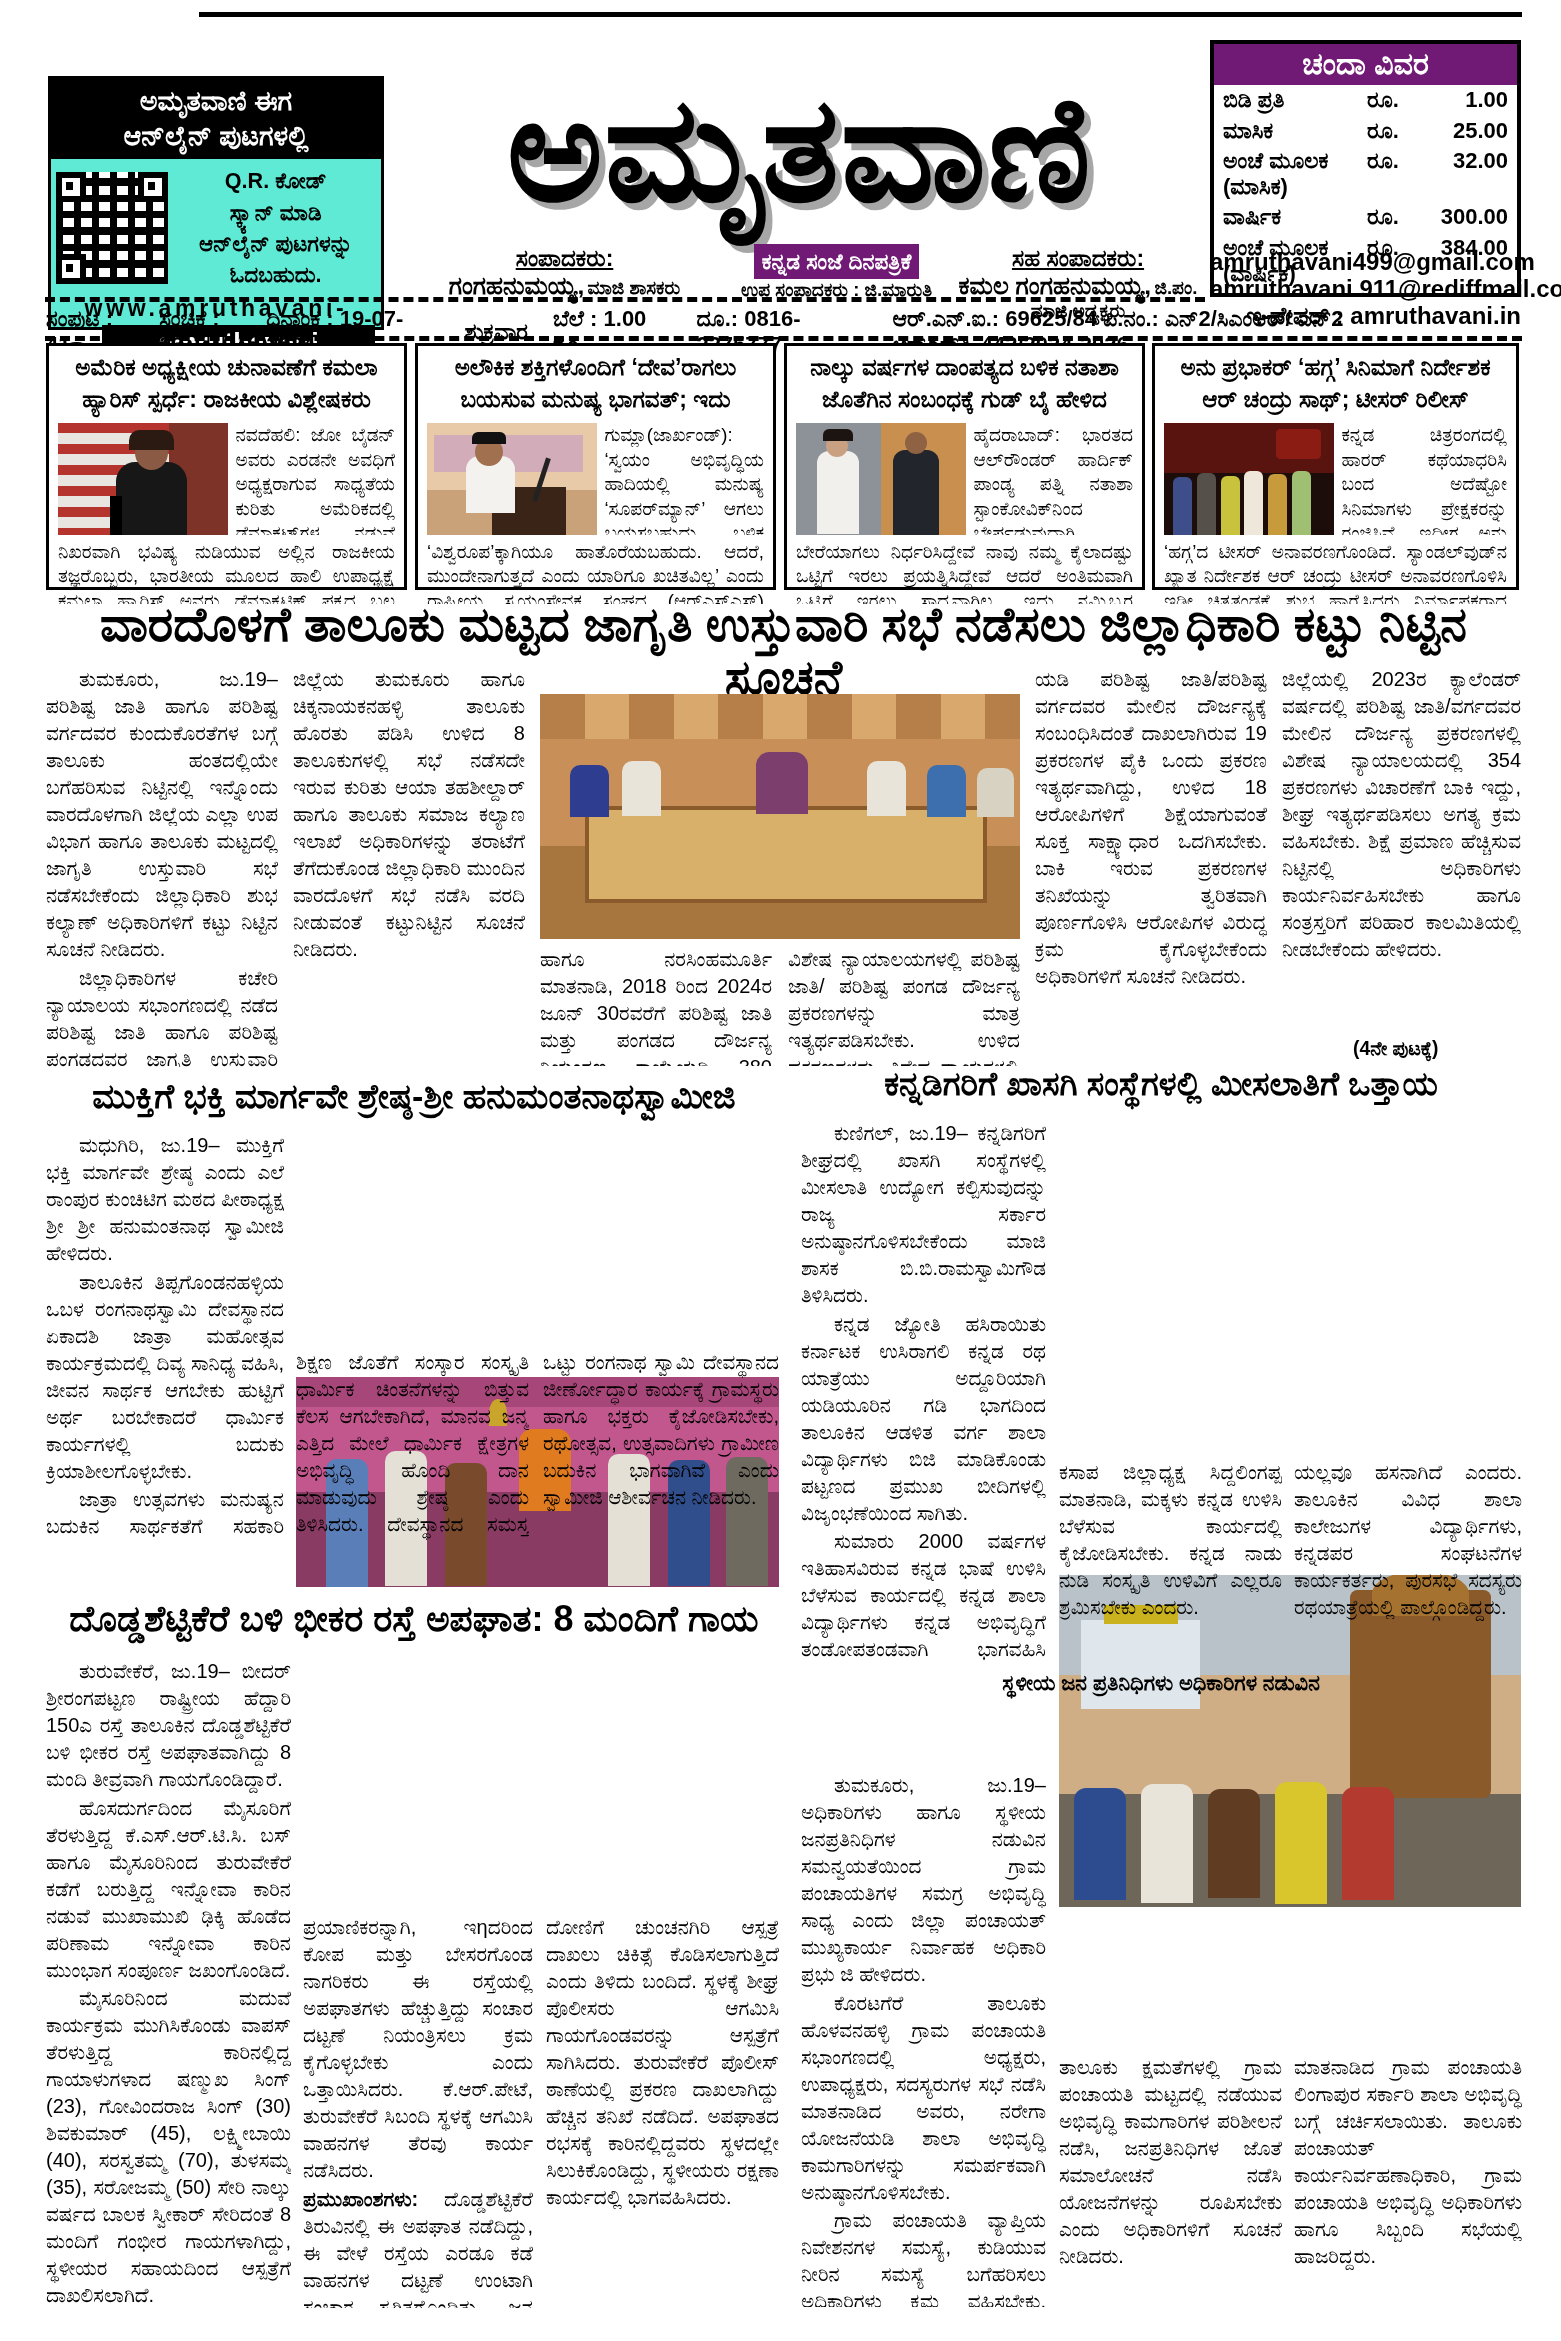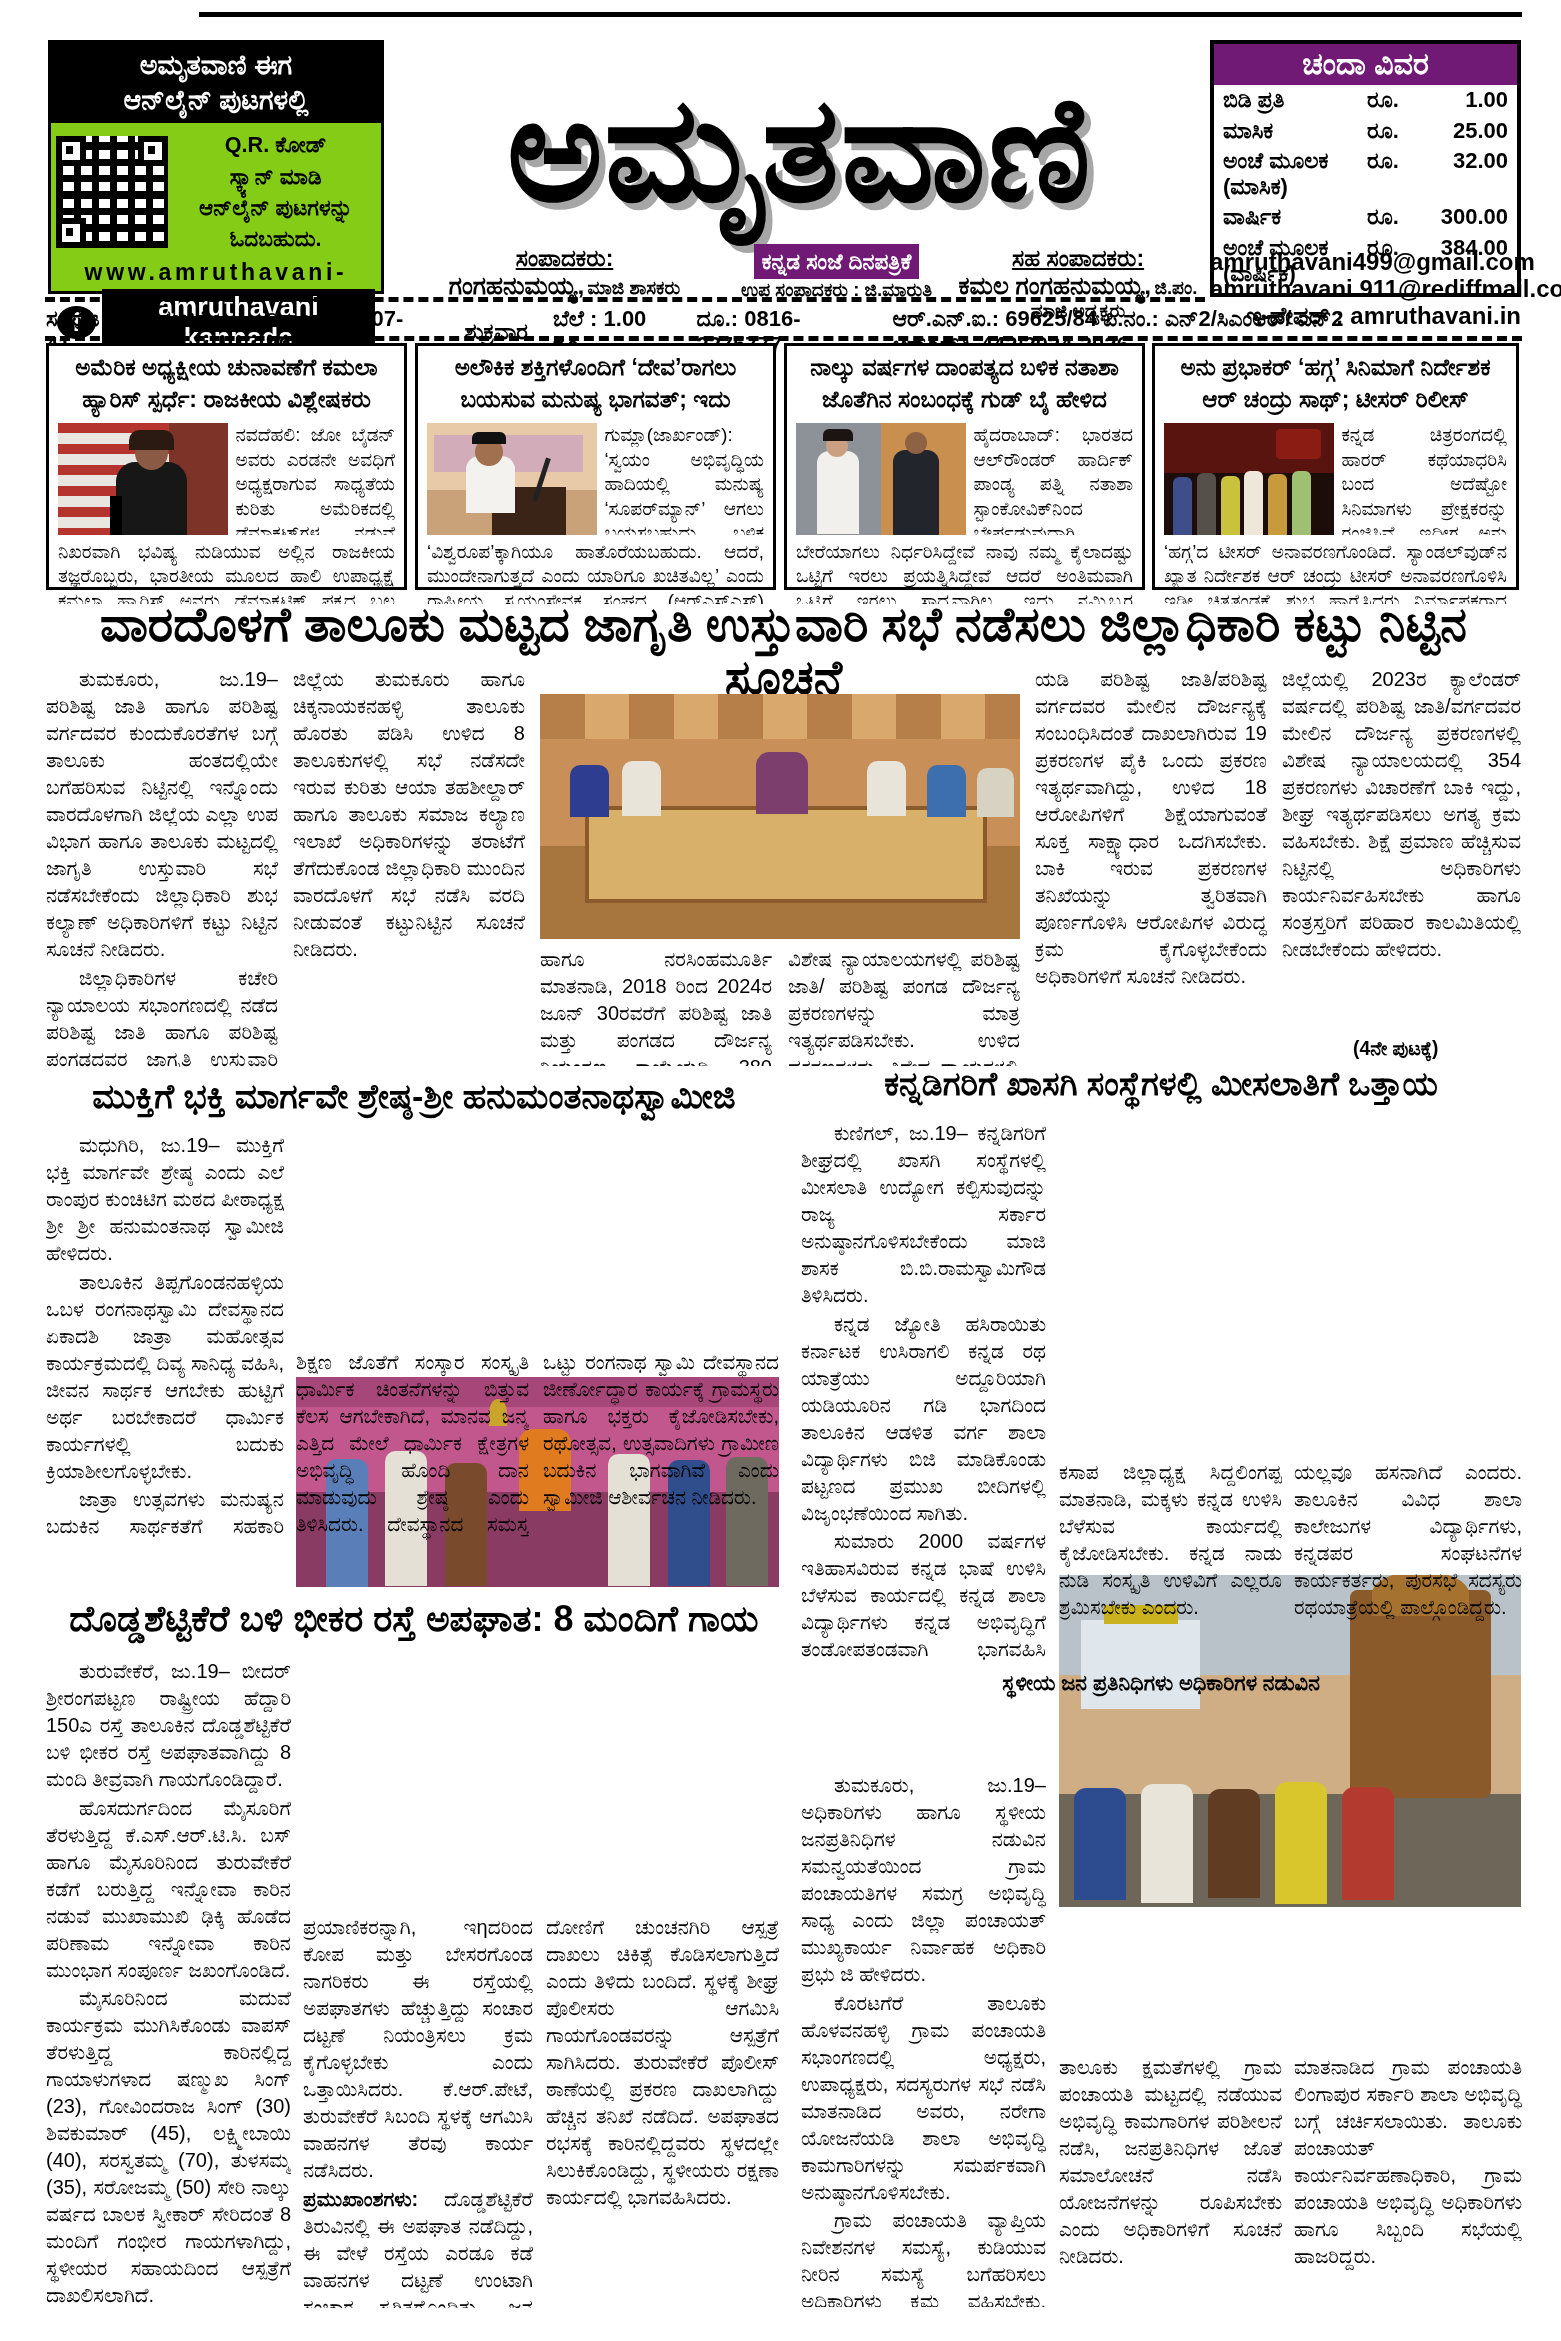--- a/index.html
+++ b/index.html
@@ -4,21 +4,21 @@
 <style>
   html,body{margin:0;padding:0;background:#777;}
   .page{position:relative;width:1561px;height:2342px;background:#ffffff;
         font-family:"Liberation Sans","DejaVu Sans",sans-serif;color:#000;overflow:hidden;}
   .abs{position:absolute;}
   .rule{background:#000;}
   .dashed{border-top:5.2px dashed #000;height:0;}
   .bb{background:#701a75;color:#fff;}
   .bold{font-weight:bold;}
   .ctr{text-align:center;}
-  .box5{border:3.7px solid #000;box-sizing:border-box;background:#84cc16;}
+  .box5{border:3.7px solid #000;box-sizing:border-box;background:#5eead4;margin-top:36px;}
   .colTxt{font-size:20px;line-height:27px;text-align:justify;overflow:hidden;word-break:break-word;}
   .colTxt p{margin:0 0 1.5px 0;text-indent:33px;}
   .colTxt p.noind{text-indent:0;}
   
   .tagline{font-size:27.5px;font-weight:bold;letter-spacing:0.7px;text-align:center;}
   .mast-title{font-size:146px;font-weight:900;line-height:1;text-align:center;
               text-shadow:6.7px 6.7px 0 rgba(0,0,0,0.35);letter-spacing:1.5px;}
   .ed-label{font-size:23px;font-weight:bold;text-decoration:underline;}
   .ed-name{font-size:24.5px;font-weight:bold;}
   .ed-sub{font-size:18.6px;font-weight:bold;}

